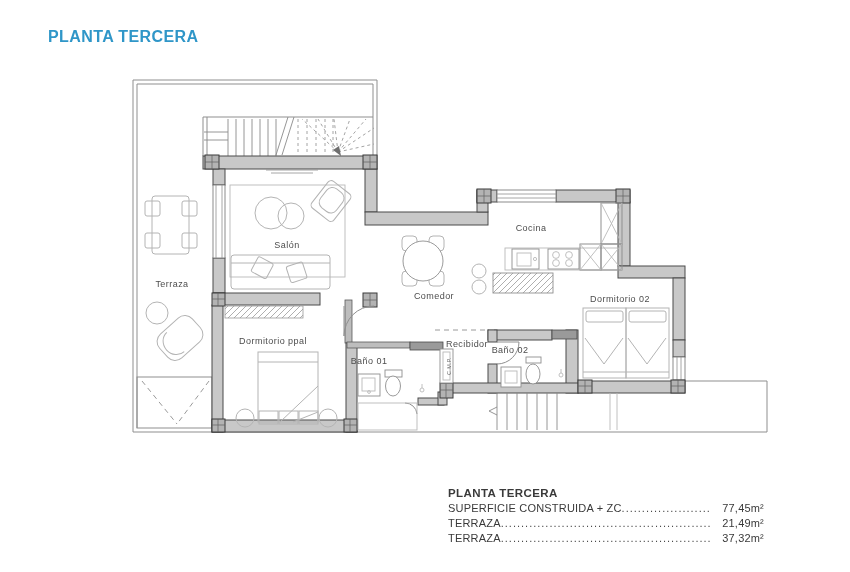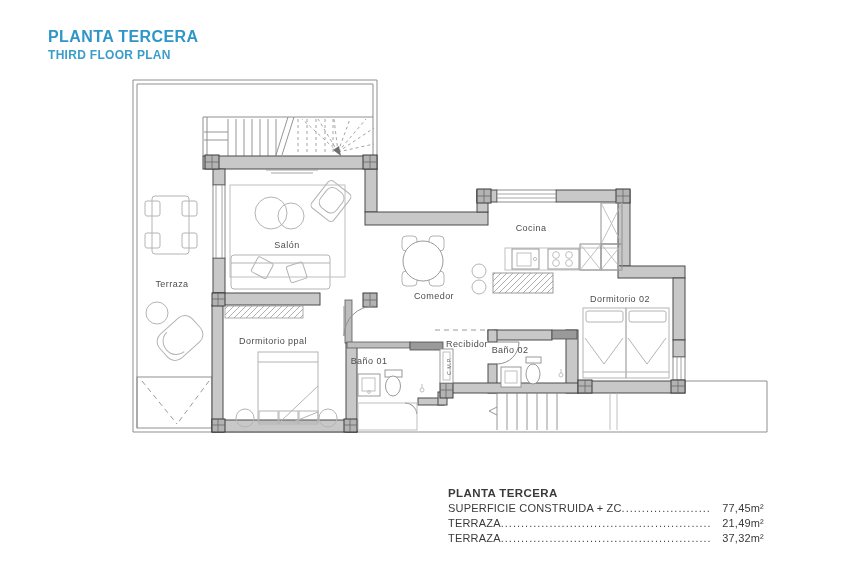--- a/index.html
+++ b/index.html
@@ -35,21 +35,20 @@
   .srow .dots{flex:1;overflow:hidden;white-space:nowrap;letter-spacing:1px;color:#4a4a4a;}
   .srow .val{white-space:nowrap;margin-left:11px;}
 </style>
 </head>
 <body>
 
 <div class="page">
 
   <div class="hdr">
     <h1>PLANTA TERCERA</h1>
-    <h2>THIRD FLOOR PLAN</h2>
   </div>
 
   <svg class="plan" width="850" height="572" viewBox="0 0 850 572">
 
     <defs>
       <pattern id="hatch" width="6" height="6" patternUnits="userSpaceOnUse">
         <path d="M0,6 L6,0" stroke="#9a9a9a" stroke-width="0.8"></path>
       </pattern>
     </defs>
 

